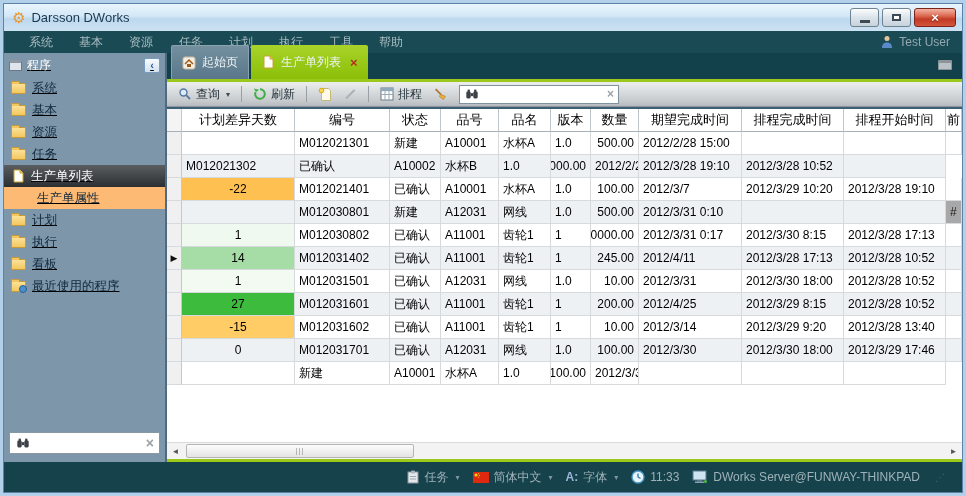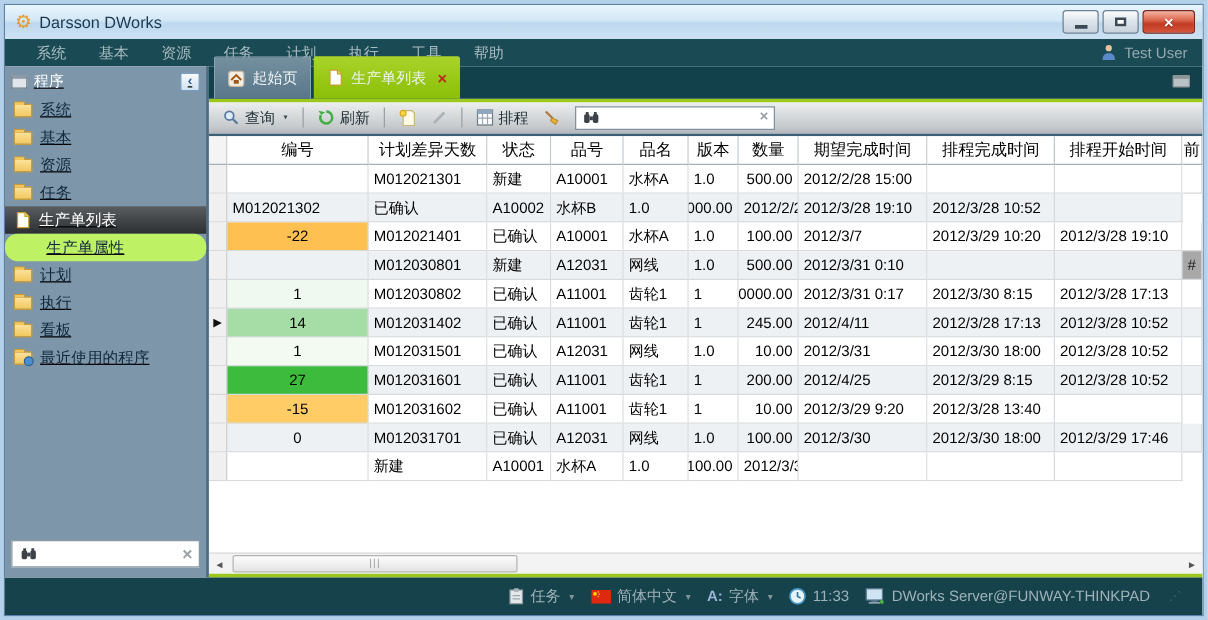--- a/index.html
+++ b/index.html
@@ -49,21 +49,21 @@
   .sidebar { width:163px; flex:0 0 163px; background:#7d96aa; position:relative; border-right:2px solid #4e6b82;text-decoration:underline; }
   .sb-header { height:24px; display:flex; align-items:center; gap:5px; padding:0 5px; color:#ffffff; font-size:12px; }
   .win-form-icon { width:13px; height:11px; background:#dfe5ea; border:1px solid #6b7886; border-top:3px solid #8d99a5; }
   .collapse-btn {
     margin-left:auto; width:16px; height:15px; border:1px solid #7a9cc0; border-radius:2px;
     background:linear-gradient(#f8fbfe,#d2e2f0); color:#2858a8; font-weight:bold; font-size:11px;
     display:flex; align-items:center; justify-content:center; line-height:1;
   }
   .sb-item { height:22px; display:flex; align-items:center; gap:6px; padding-left:7px; font-size:12.5px; color:#10283c; cursor:default; }
   .sb-item.selected { background:linear-gradient(#5a5e61,#2c2f31); color:#ffffff; }
-  .sb-item.sub { background:#bef264; padding-left:33px;border-radius:10px; }
+  .sb-item.sub { background:#fdba74; padding-left:33px; }
   .folder-icon {
     width:15px; height:11px; flex:0 0 15px; position:relative; border-radius:1px;
     background:linear-gradient(#fbe29a,#f3c75e); border:1px solid #c79b3b;
   }
   .folder-icon::before {
     content:""; position:absolute; top:-3px; left:-1px; width:7px; height:2px;
     background:#f3c75e; border:1px solid #c79b3b; border-bottom:none; border-radius:1px 1px 0 0;
   }
   .folder-icon.recent::after {
     content:""; position:absolute; right:-2px; bottom:-2px; width:6px; height:6px;
@@ -82,21 +82,21 @@
   .tab { height:34px; display:flex; align-items:center; gap:6px; padding:0 10px; font-size:12px; color:#eef3f5; border-radius:2px 2px 0 0; cursor:default; }
   .tab.inactive { background:linear-gradient(#74909f,#59778a); border:1px solid #8aa2b0; border-bottom:none; }
   .tab.active { background:linear-gradient(#a9d32a,#8abf07); }
   .tab-close { color:#b82c1e; font-weight:bold; font-size:13px; margin-left:3px; line-height:1; }
   .float-ic { position:absolute; right:10px; top:7px; width:14px; height:10px; background:#b9c2c6; border:1px solid #8d9498; border-top:3px solid #8d9498; border-radius:1px; }
   .greenline { height:3px; flex:0 0 3px; background:#9cc81c; }
 
   .toolbar {
     height:25px; flex:0 0 25px; display:flex; align-items:center; gap:5px; padding:0 8px;
     background:linear-gradient(#eceeee,#c6cacd 80%,#b5b9bd); border-bottom:1px solid #8d959b;
-    font-size:12px; color:#1d2b33;font-family:Liberation Mono, monospace;
+    font-size:12px; color:#1d2b33;
   }
   .tbtn { display:flex; align-items:center; gap:4px; padding:1px 3px; cursor:default; }
   .caret { font-size:8px; color:#3c4a52; margin-left:2px; }
   .sep { width:1px; height:16px; background:#98a0a6; margin:0 3px; }
   .tsearch {
     width:160px; height:19px; background:#fff; border:1px solid #7f929e;
     display:flex; align-items:center; gap:4px; padding:0 4px; margin-left:4px;
   }
   .tsearch .clear-x { font-size:12px; }
   .icon14 { width:14px; height:14px; display:flex; flex:0 0 14px; }
@@ -324,22 +324,22 @@
                 <rect x="6.5" y="7" width="3" height="3.5" fill="#3c4248"></rect>
               </svg>
           <span></span>
           <span class="clear-x">×</span>
         </div>
       </div>
 
       <div class="tablewrap">
         <div class="tgrid thead" id="thead">
               <div class="cell sel-cell"></div>
+              <div class="cell">计划差异天数</div>
               <div class="cell">编号</div>
-              <div class="cell">计划差异天数</div>
               <div class="cell">状态</div>
               <div class="cell">品号</div>
               <div class="cell">品名</div>
               <div class="cell">版本</div>
               <div class="cell">数量</div>
               <div class="cell">期望完成时间</div>
               <div class="cell">排程完成时间</div>
               <div class="cell">排程开始时间</div>
               <div class="cell">前</div>
             </div>
@@ -457,20 +457,21 @@
               </div>
               <div class="tgrid trow">
                 <div class="cell sel-cell"></div>
                 <div class="cell diff" style="background: rgb(255, 204, 102);">-15</div>
                 <div class="cell">M012031602</div>
                 <div class="cell">已确认</div>
                 <div class="cell">A11001</div>
                 <div class="cell">齿轮1</div>
                 <div class="cell">1</div>
                 <div class="cell qty">10.00</div>
+                <div class="cell">2012/3/14</div>
                 <div class="cell">2012/3/29 9:20</div>
                 <div class="cell">2012/3/28 13:40</div>
                 <div class="cell"></div>
               </div>
               <div class="tgrid trow even">
                 <div class="cell sel-cell"></div>
                 <div class="cell diff">0</div>
                 <div class="cell">M012031701</div>
                 <div class="cell">已确认</div>
                 <div class="cell">A12031</div>

